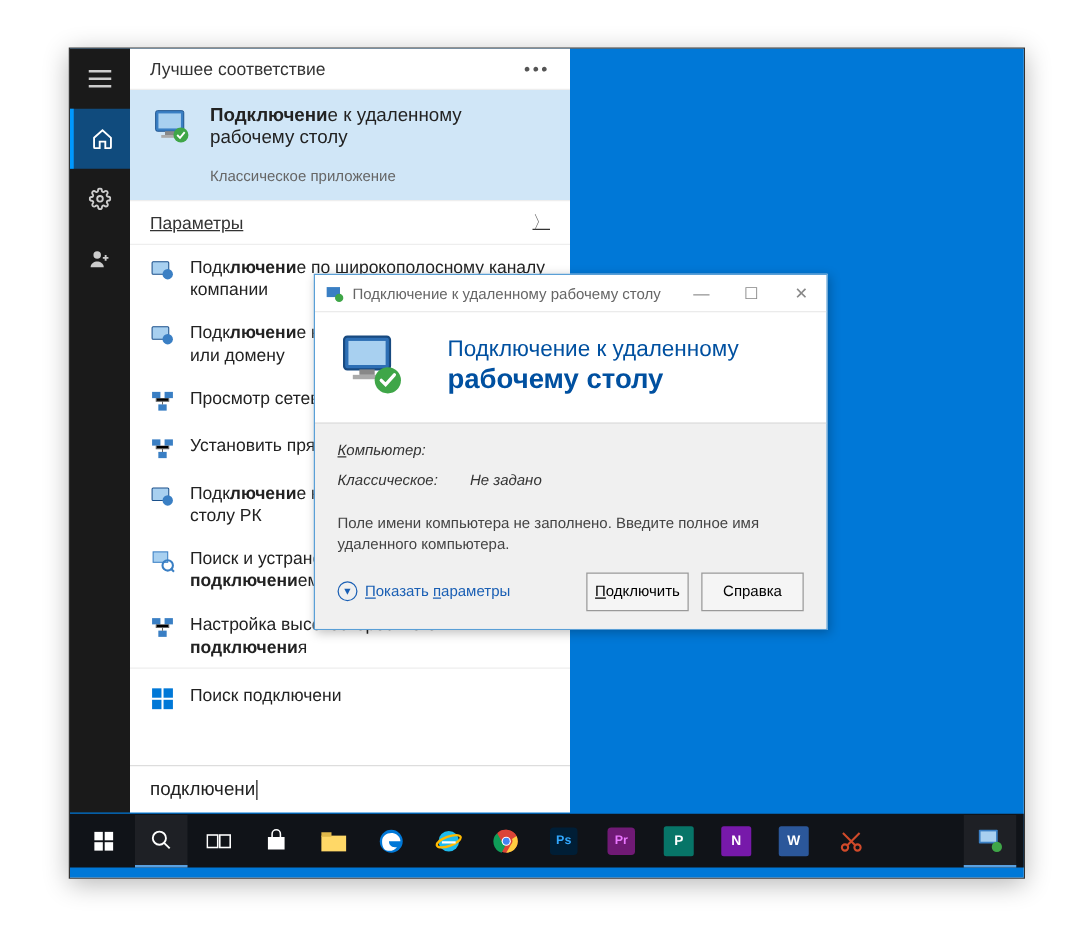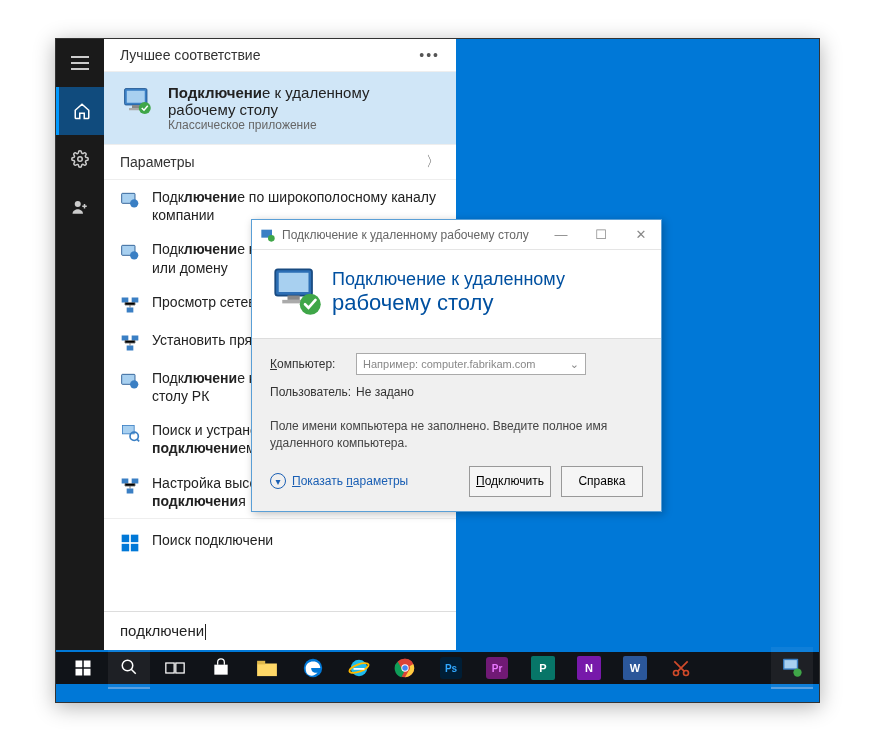--- a/index.html
+++ b/index.html
@@ -15,56 +15,56 @@
 .hamburger span { width: 18px; height: 2px; background: #ccc; }
 
 
 .start-panel { position: absolute; left: 48px; top: 0; width: 352px; height: 611px; background: #fff; display: flex; flex-direction: column; }
 .best-match-header { display: flex; justify-content: space-between; align-items: center; padding: 8px 16px; font-size: 14px; color: #333; border-bottom: 1px solid #eee; }
 .more-dots { letter-spacing: 2px; cursor: pointer; color: #555; }
 .best-match-item { background: #d0e6f7; padding: 12px 16px; display: flex; gap: 12px; }
 .rdp-icon-small { width: 36px; height: 36px; flex-shrink: 0; }
 .best-match-text { flex: 1; }
 .best-match-title { font-size: 15px; color: #222; }
-.best-match-sub { font-size: 12px; color: #666; margin-top: 0; }
-.section-header { display: flex; justify-content: space-between; align-items: center; padding: 8px 16px; font-size: 14px; color: #333; border-top: 1px solid #eee; border-bottom: 1px solid #eee; cursor: pointer; }
+.best-match-sub { font-size: 12px; color: #666; margin-top: 16px; }
+.section-header { display: flex; justify-content: space-between; align-items: center; padding: 8px 16px; font-size: 14px; color: #333; border-top: 1px solid #eee; border-bottom: 1px solid #eee; cursor: pointer; text-decoration: underline; }
 .chev { color: #666; font-size: 14px; }
 .results-scroll { flex: 1; overflow: hidden; }
 .result-item { display: flex; align-items: flex-start; gap: 12px; padding: 8px 16px; cursor: pointer; }
 .result-item .ricon { width: 20px; height: 20px; flex-shrink: 0; margin-top: 2px; }
 .result-item .rtext { font-size: 14px; color: #222; line-height: 1.3; }
 .search-box { border-top: 1px solid #ddd; padding: 10px 16px; font-size: 15px; color: #222; }
 .search-box .cursor { display: inline-block; width: 1px; height: 16px; background: #222; vertical-align: middle; margin-left: 1px; animation: blink 1s infinite; }
 @keyframes blink { 50% { opacity: 0; } }
 
 
 .rdp-window { position: absolute; left: 195px; top: 180px; width: 411px; background: #fff; border: 1px solid #5a9fd6; box-shadow: 2px 2px 8px rgba(0,0,0,0.25); }
 .rdp-titlebar { display: flex; align-items: center; height: 30px; background: #fff; border-bottom: 1px solid #e5e5e5; padding-left: 8px; }
 .rdp-titlebar .ticon { width: 16px; height: 16px; margin-right: 6px; }
 .rdp-titlebar .ttext { flex: 1; font-size: 12px; color: #666; }
 .rdp-titlebar .wbtn { width: 40px; height: 30px; display: flex; align-items: center; justify-content: center; color: #888; font-size: 13px; cursor: pointer; }
-.rdp-banner { display: flex; align-items: center; gap: 6px; padding: 14px 18px 18px; background: #fff; }
+.rdp-banner { display: flex; align-items: center; gap: 32px; padding: 14px 18px 18px; background: #fff; }
 .rdp-big-icon { width: 56px; height: 56px; flex-shrink: 0; }
 .rdp-banner-text { display: flex; flex-direction: column; }
 .rdp-banner-l1 { font-size: 18px; color: #0050a0; }
-.rdp-banner-l2 { font-size: 22px; font-weight: normal; color: #0050a0; }
+.rdp-banner-l2 { font-size: 22px; font-weight: bold; color: #0050a0; }
 .rdp-body { background: #f0f0f0; border-top: 1px solid #ddd; padding: 14px 18px; }
-.rdp-row { display: flex; align-items: center; gap: 8px; margin-bottom: 10px; font-size: 12px; color: #333; }
+.rdp-row { display: flex; align-items: flex-end; gap: 28px; margin-bottom: 10px; font-size: 12px; color: #333; font-style: italic; }
 .rdp-label { width: 78px; }
 .rdp-label u { text-decoration: underline; }
 .rdp-combo { flex: 1; display: flex; align-items: center; border: 1px solid #aaa; background: #fff; height: 22px; padding: 0 6px; font-size: 11px; color: #888; justify-content: space-between; max-width: 230px; }
 .rdp-hint { font-size: 12px; color: #444; line-height: 1.4; margin: 19px 0 14px; }
 .rdp-footer { display: flex; align-items: center; justify-content: space-between; gap: 10px; }
 .rdp-toggle { display: flex; align-items: center; gap: 6px; font-size: 12px; color: #1a5fb4; cursor: pointer; }
 .rdp-toggle .circ { width: 16px; height: 16px; border: 1px solid #1a5fb4; border-radius: 50%; display: flex; align-items: center; justify-content: center; font-size: 10px; }
 .rdp-buttons { display: flex; gap: 10px; }
 .rdp-btn { min-width: 82px; height: 31px; border: 1px solid #999; background: #f5f5f5; font-size: 12px; cursor: pointer; }
 
 
-.taskbar { position: absolute; left: 0; right: 0; bottom: 18px; height: 32px; background: #101318; display: flex; align-items: center; padding: 0 6px; gap: 4px; }
+.taskbar { position: absolute; left: 0; right: 0; bottom: 8px; height: 43px; background: #101318; display: flex; align-items: center; padding: 0 6px; gap: 4px; }
 .tb-item { width: 42px; height: 42px; display: flex; align-items: center; justify-content: center; cursor: pointer; }
 .tb-item.active { border-bottom: 2px solid #5aa0e0; background: rgba(255,255,255,0.06); }
 .adobe { width: 22px; height: 22px; border-radius: 3px; display: flex; align-items: center; justify-content: center; font-size: 10px; font-weight: bold; color: #fff; }
 .office { width: 24px; height: 24px; display: flex; align-items: center; justify-content: center; font-size: 11px; font-weight: bold; color: #fff; border-radius: 2px; }
 
 b { font-weight: 600; }
 </style>
 </head>
 <body>
 
@@ -213,27 +213,23 @@
             <path d="M40 46l4 4 8-9" stroke="#fff" stroke-width="3" fill="none" stroke-linecap="round"></path>
           </svg>
       <div class="rdp-banner-text">
         <div class="rdp-banner-l1">Подключение к удаленному</div>
         <div class="rdp-banner-l2">рабочему столу</div>
       </div>
     </div>
     <div class="rdp-body">
       <div class="rdp-row">
         <div class="rdp-label"><u>К</u>омпьютер:</div>
-        <div class="rdp-combo">
-          <span>Например: computer.fabrikam.com</span>
-          <span>⌄</span>
-        </div>
       </div>
       <div class="rdp-row">
-        <div class="rdp-label">Пользователь:</div>
+        <div class="rdp-label">Классическое:</div>
         <div>Не задано</div>
       </div>
       <div class="rdp-hint">Поле имени компьютера не заполнено. Введите полное имя удаленного компьютера.</div>
       <div class="rdp-footer">
         <div class="rdp-toggle">
           <span class="circ">▾</span>
           <span><u>П</u>оказать <u>п</u>араметры</span>
         </div>
         <div class="rdp-buttons">
           <button class="rdp-btn"><u>П</u>одключить</button>

